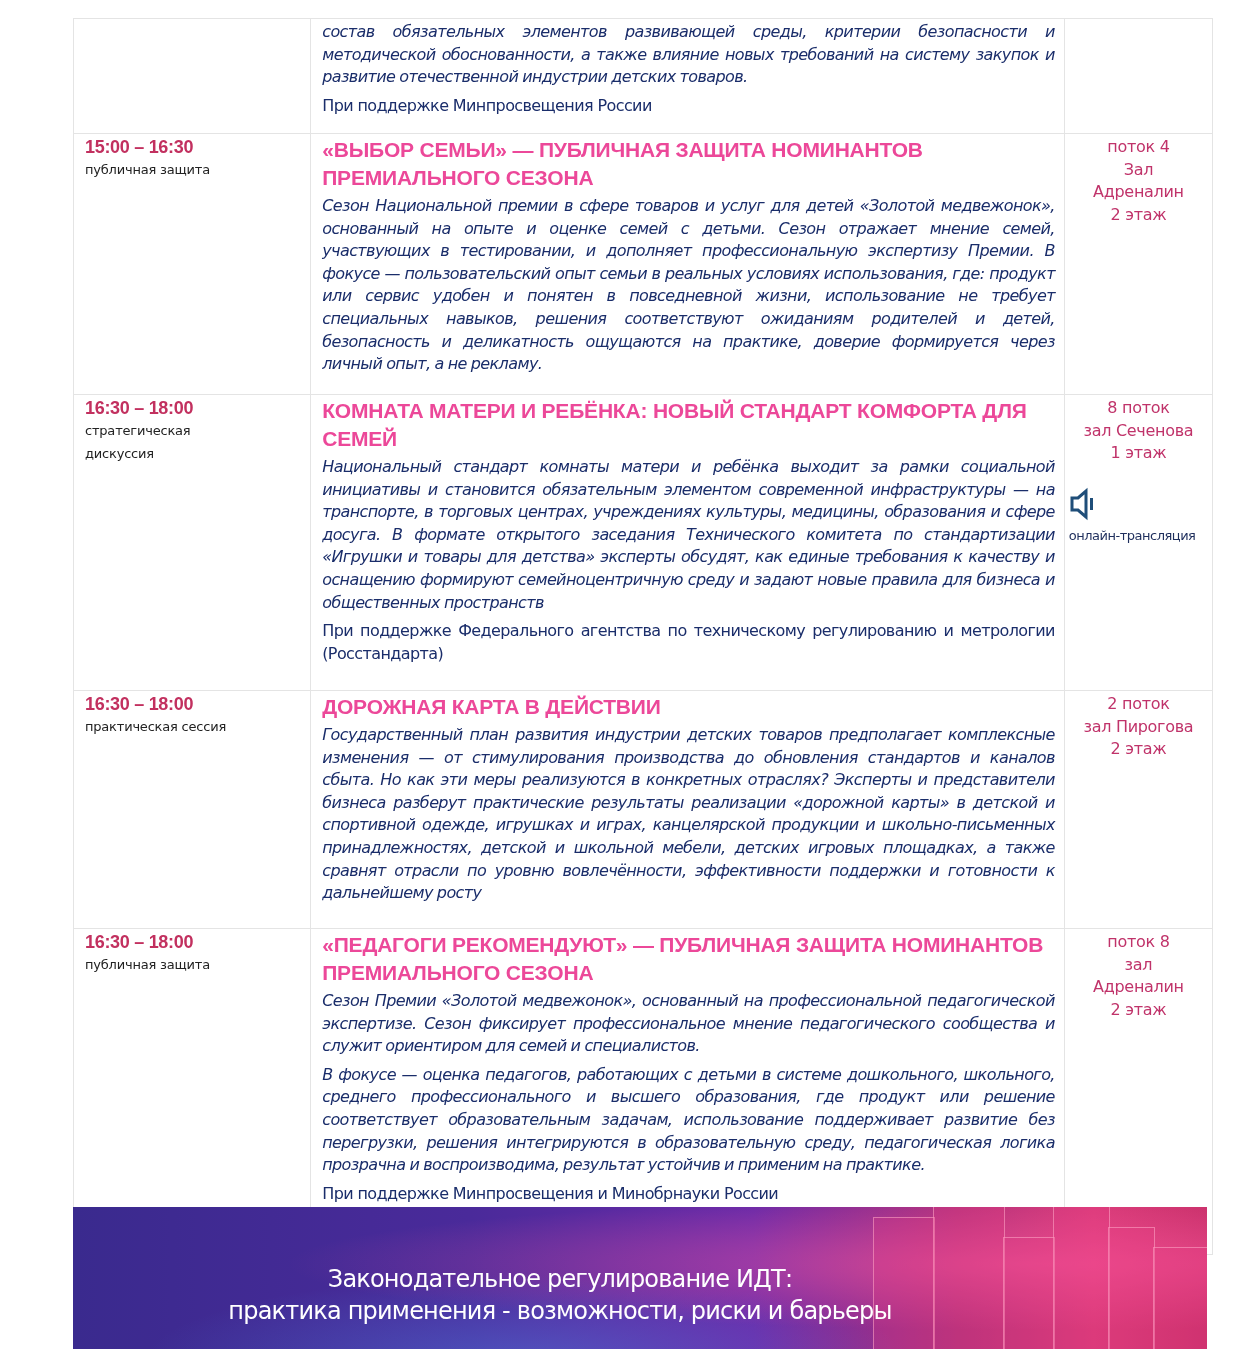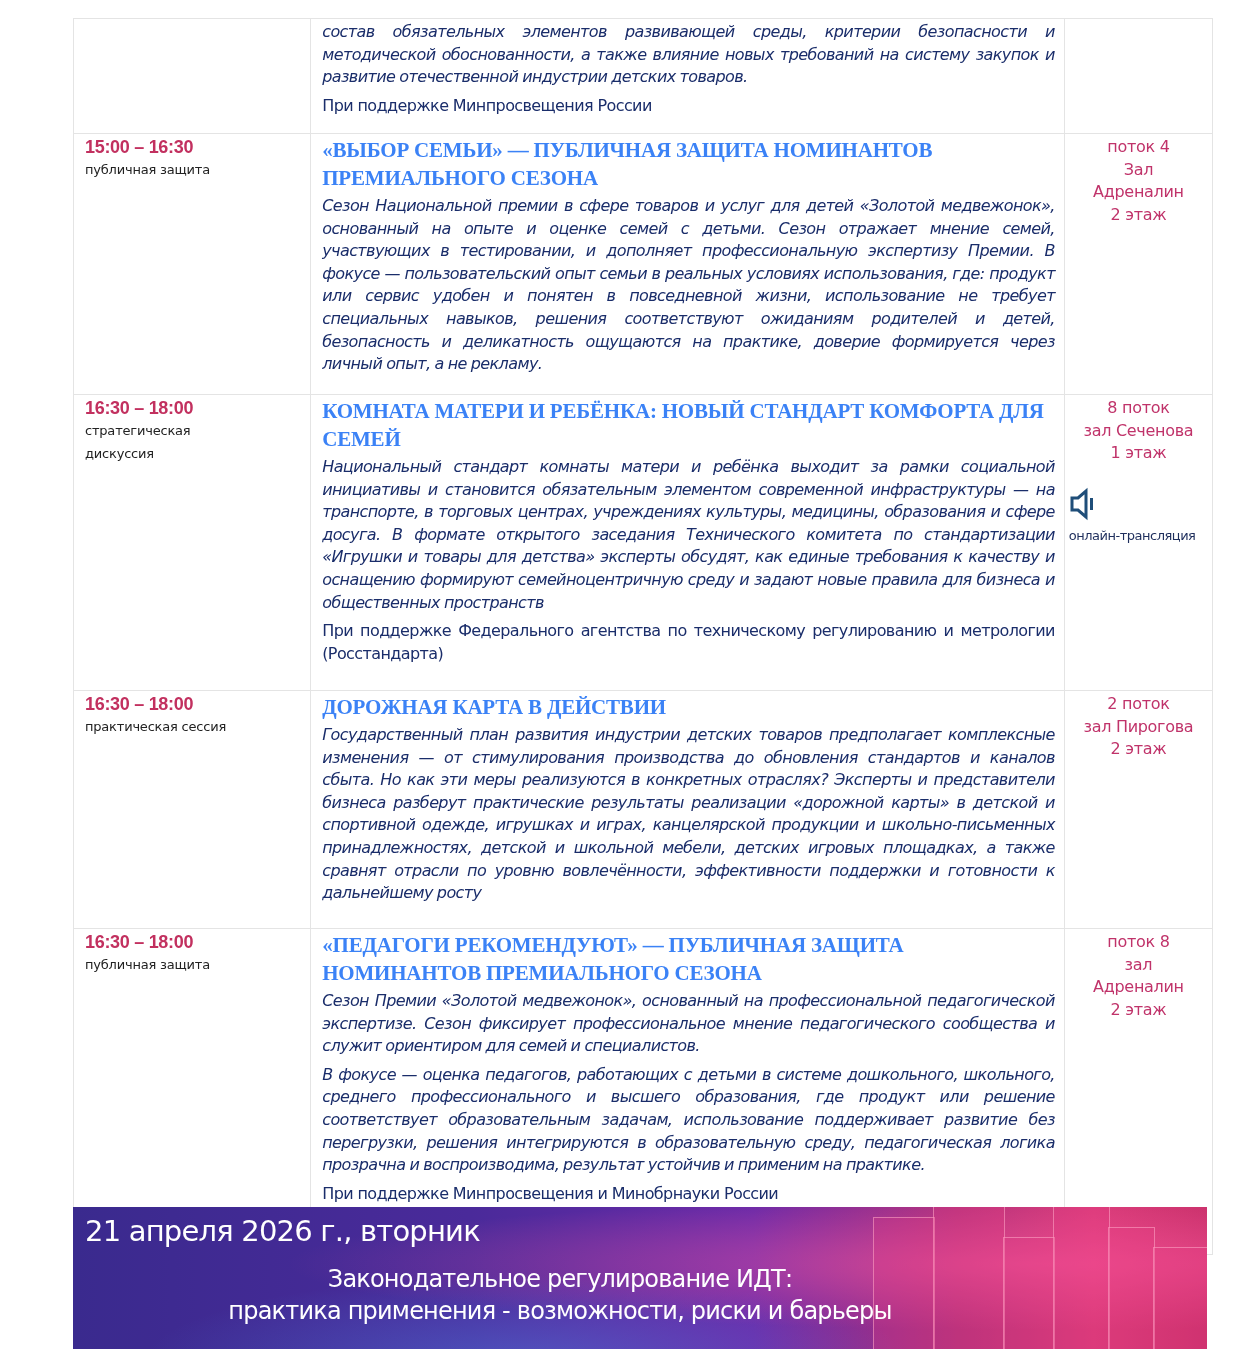--- a/index.html
+++ b/index.html
@@ -7,21 +7,21 @@
          font-family: "DejaVu Sans", "Liberation Sans", sans-serif; }
   .sched { position: absolute; left: 73px; top: 18px; width: 1140px; border-collapse: collapse; table-layout: fixed; }
   .sched td { border: 1px solid #e4e4e4; vertical-align: top; padding: 0; }
   .c1 { width: 237px; }
   .c2 { width: 753px; }
   .c3 { width: 148px; }
   .time-cell { padding: 2px 10px 0 11px !important; }
   .time { color: #c2305f; font-weight: bold; font-size: 18px; line-height: 22px; font-family: Liberation Sans, sans-serif; letter-spacing: -0.3px; }
   .format { color: #222; font-size: 13px; line-height: 23px; font-family: "DejaVu Sans", sans-serif; letter-spacing: -0.2px; }
   .content-cell { padding: 2px 9px 6px 11px !important; }
-  .title { color: #3b82f6; font-weight: bold; font-size: 21px; line-height: 28px; margin: 0 0 3px 0; letter-spacing: -0.2px; font-family: Liberation Serif, serif; }
+  .title { color: #ec4899; font-weight: bold; font-size: 21px; line-height: 28px; margin: 0 0 3px 0; letter-spacing: -0.2px; font-family: Liberation Sans, sans-serif; }
   .desc { color: #1a2d6a; font-style: italic; font-size: 16px; line-height: 22.6px; text-align: justify; margin: 0 0 6px 0; font-family: "DejaVu Sans", sans-serif; letter-spacing: -0.6px; word-spacing: -0.5px; }
   .support { color: #1a2d6a; font-size: 16px; line-height: 22.6px; text-align: justify; margin: 0; font-family: "DejaVu Sans", sans-serif; letter-spacing: -0.6px; }
   .loc-cell { text-align: center; padding: 2px 4px 0 4px !important; }
   .loc { color: #c0336a; font-size: 16px; line-height: 22.6px; font-family: "DejaVu Sans", sans-serif; letter-spacing: -0.3px; }
   .stream-block { margin-top: 22px; text-align: left; }
   .speaker { display: inline-block; width: 26px; height: 34px; }
   .stream-label { color: #1e2e5c; font-size: 13px; line-height: 18px; font-family: "DejaVu Sans", sans-serif; letter-spacing: -0.5px; margin-top: 2px; }
   .row0 td { height: 106px; }
   .row1 td { height: 252px; }
   .row2 td { height: 287px; }
@@ -140,16 +140,15 @@
   </table>
 
 <div class="banner">
   <div class="banner-glow"></div>
   <div class="block" style="left:800px; top:10px; width:60px; height:132px;"></div>
   <div class="block" style="left:860px; top:-10px; width:70px; height:160px;"></div>
   <div class="block" style="left:930px; top:30px; width:50px; height:120px;"></div>
   <div class="block" style="left:980px; top:-5px; width:55px; height:150px;"></div>
   <div class="block" style="left:1035px; top:20px; width:45px; height:130px;"></div>
   <div class="block" style="left:1080px; top:40px; width:54px; height:110px;"></div>
-  <div class="banner-date">21 апреля 2026 г., вторник</div>
   <div class="banner-title bt1">Законодательное регулирование ИДТ:</div>
   <div class="banner-title bt2">практика применения - возможности, риски и барьеры</div>
 </div>
 
 </body></html>

